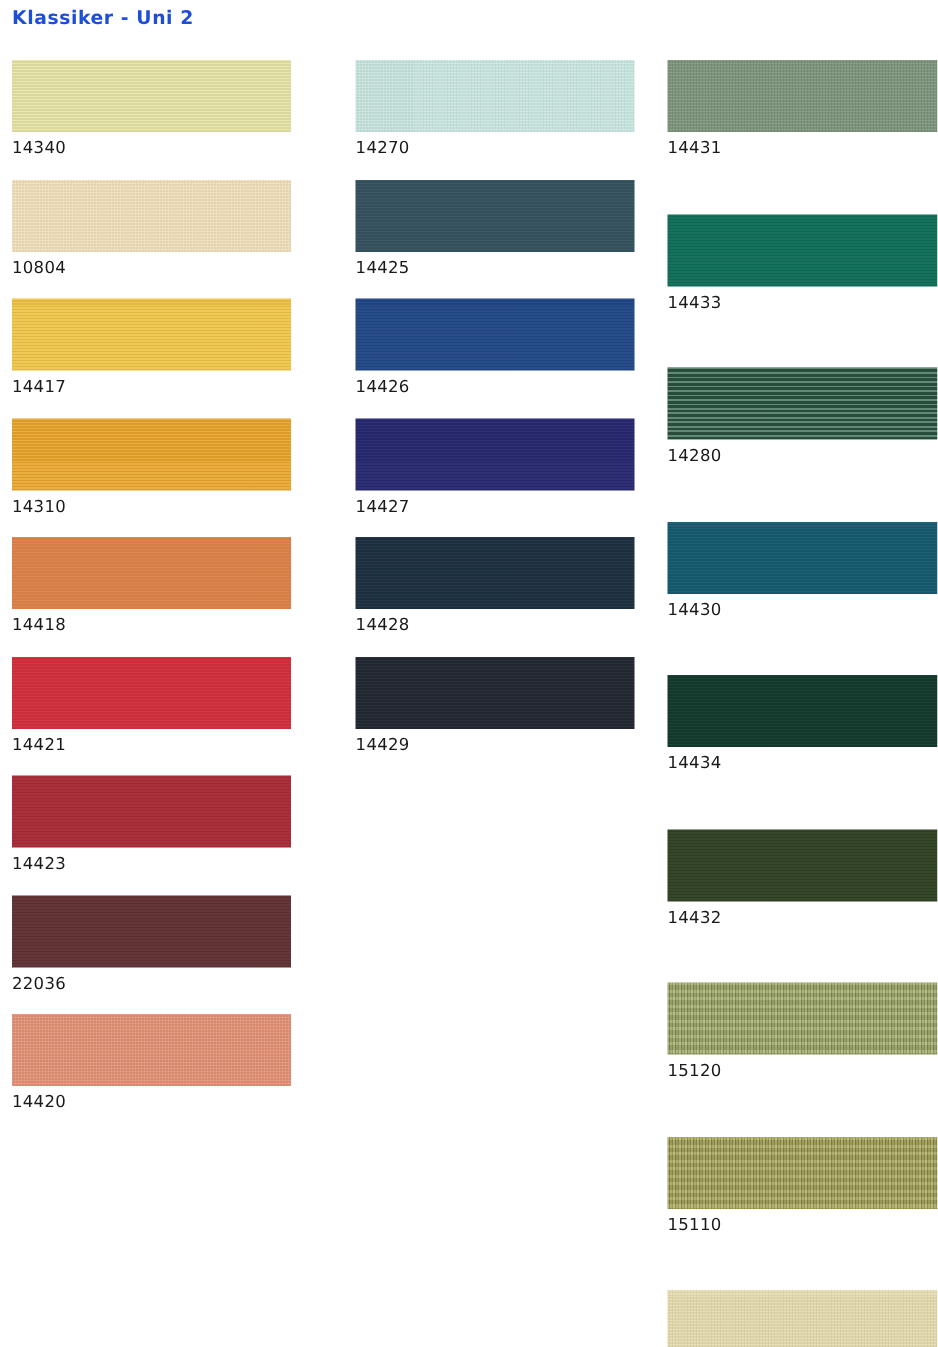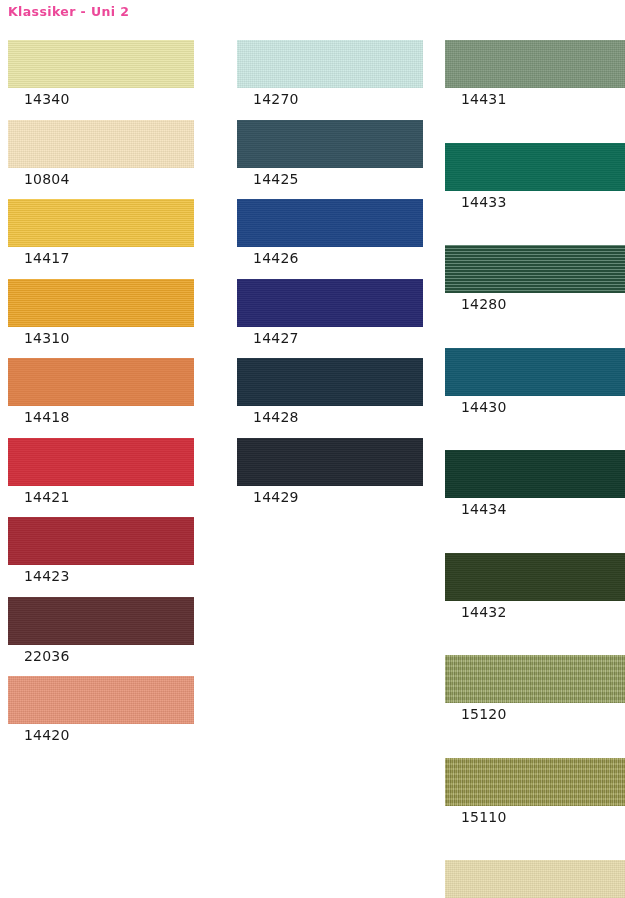--- a/index.html
+++ b/index.html
@@ -18,21 +18,21 @@
     position: relative;
   }
 
   #page-title {
     position: absolute;
     left: 8px;
     top: 4px;
     font-size: 12.5px;
     font-weight: bold;
     letter-spacing: 0.4px;
-    color: #ec4899;
+    color: #1d4ed8;
     white-space: nowrap;
   }
 
   #swatch-grid {
     position: absolute;
     left: 0;
     top: 40px;
     width: 625px;
     display: flex;
     flex-direction: row;
@@ -123,23 +123,23 @@
     background-image: repeating-linear-gradient(
       to bottom,
       rgba(255,255,255,0.045) 0px,
       rgba(255,255,255,0.045) 1px,
       rgba(0,0,0,0.028) 1px,
       rgba(0,0,0,0.028) 2px);
   }
 
   .swatch-label {
     position: absolute;
-    left: 16px;
+    left: 0;
     top: 52px;
-    font-size: 14px;
+    font-size: 11px;
     line-height: 14px;
     color: #1a1a1a;
     letter-spacing: 0.2px;
   }
 </style>
 </head>
 <body>
 
 <div id="page-title">Klassiker - Uni 2</div>
 

